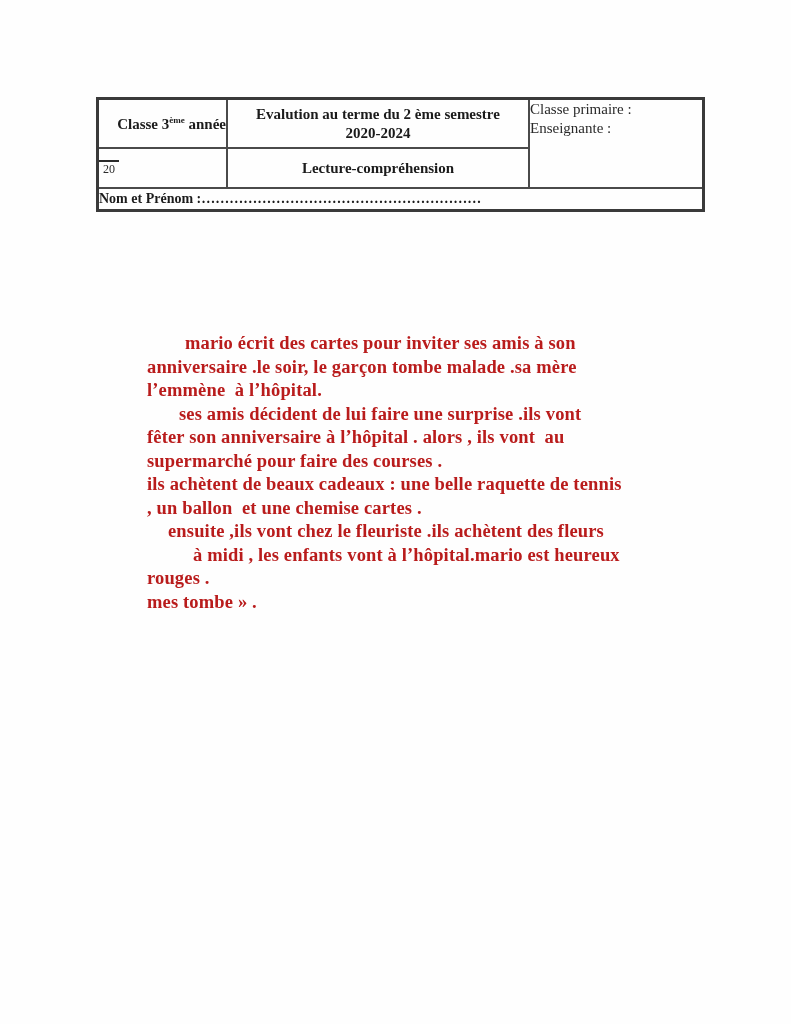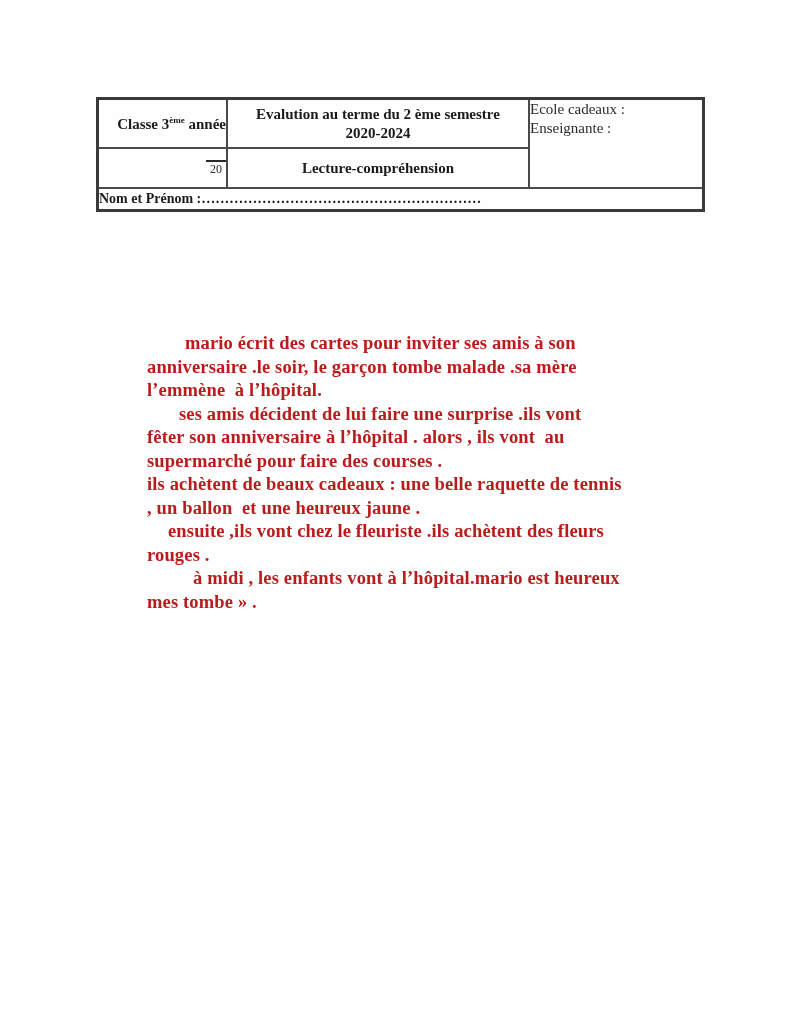--- a/index.html
+++ b/index.html
@@ -57,21 +57,21 @@
     vertical-align: top;
     text-align: left;
     font-weight: 400;
     font-size: 15px;
     line-height: 19px;
     padding: 3px 5px;
     color: #2a2a2a;
   }
   td.score-cell {
     height: 38px;
-    text-align: right;
+    text-align: left;
     vertical-align: middle;
   }
   .score-frac {
     display: inline-block;
     border-top: 2px solid #2b2b2b;
     padding: 1px 4px 0 4px;
     font-size: 12px;
     font-weight: 400;
     line-height: 12px;
     color: #2a2a2a;
@@ -119,21 +119,21 @@
 
   <table class="exam-header">
     <tbody>
         <tr>
       <td class="class-cell"><span>Classe 3</span><sup>ème</sup><span> année</span></td>
       <td class="eval-cell">
         <span>Evalution au terme du 2 ème semestre</span><br>
         <span>2020-2024</span>
       </td>
       <td class="school-cell" rowspan="2">
-        <span>Ecole cadeaux :</span><br>
+        <span>Classe primaire :</span><br>
         <span>Enseignante :</span>
       </td>
     </tr>
     <tr>
       <td class="score-cell">
         <span class="score-frac">20</span>
       </td>
       <td class="subject-cell">Lecture-compréhension</td>
     </tr>
     <tr>
@@ -143,20 +143,20 @@
     </table>
 
   <div class="passage">
     <div class="line i38">mario écrit des cartes pour inviter ses amis à son</div>
     <div class="line">anniversaire .le soir, le garçon tombe malade .sa mère</div>
     <div class="line">l’emmène  à l’hôpital.</div>
     <div class="line i32">ses amis décident de lui faire une surprise .ils vont</div>
     <div class="line">fêter son anniversaire à l’hôpital . alors , ils vont  au</div>
     <div class="line">supermarché pour faire des courses .</div>
     <div class="line">ils achètent de beaux cadeaux : une belle raquette de tennis</div>
-    <div class="line">, un ballon  et une heureux jaune .</div>
+    <div class="line">, un ballon  et une chemise cartes .</div>
     <div class="line i21">ensuite ,ils vont chez le fleuriste .ils achètent des fleurs</div>
+    <div class="line i46">à midi , les enfants vont à l’hôpital.mario est heureux</div>
     <div class="line">rouges .</div>
-    <div class="line i46">à midi , les enfants vont à l’hôpital.mario est heureux</div>
     <div class="line">mes tombe » .</div>
   </div>
 
 </div>
 
 </body></html>

